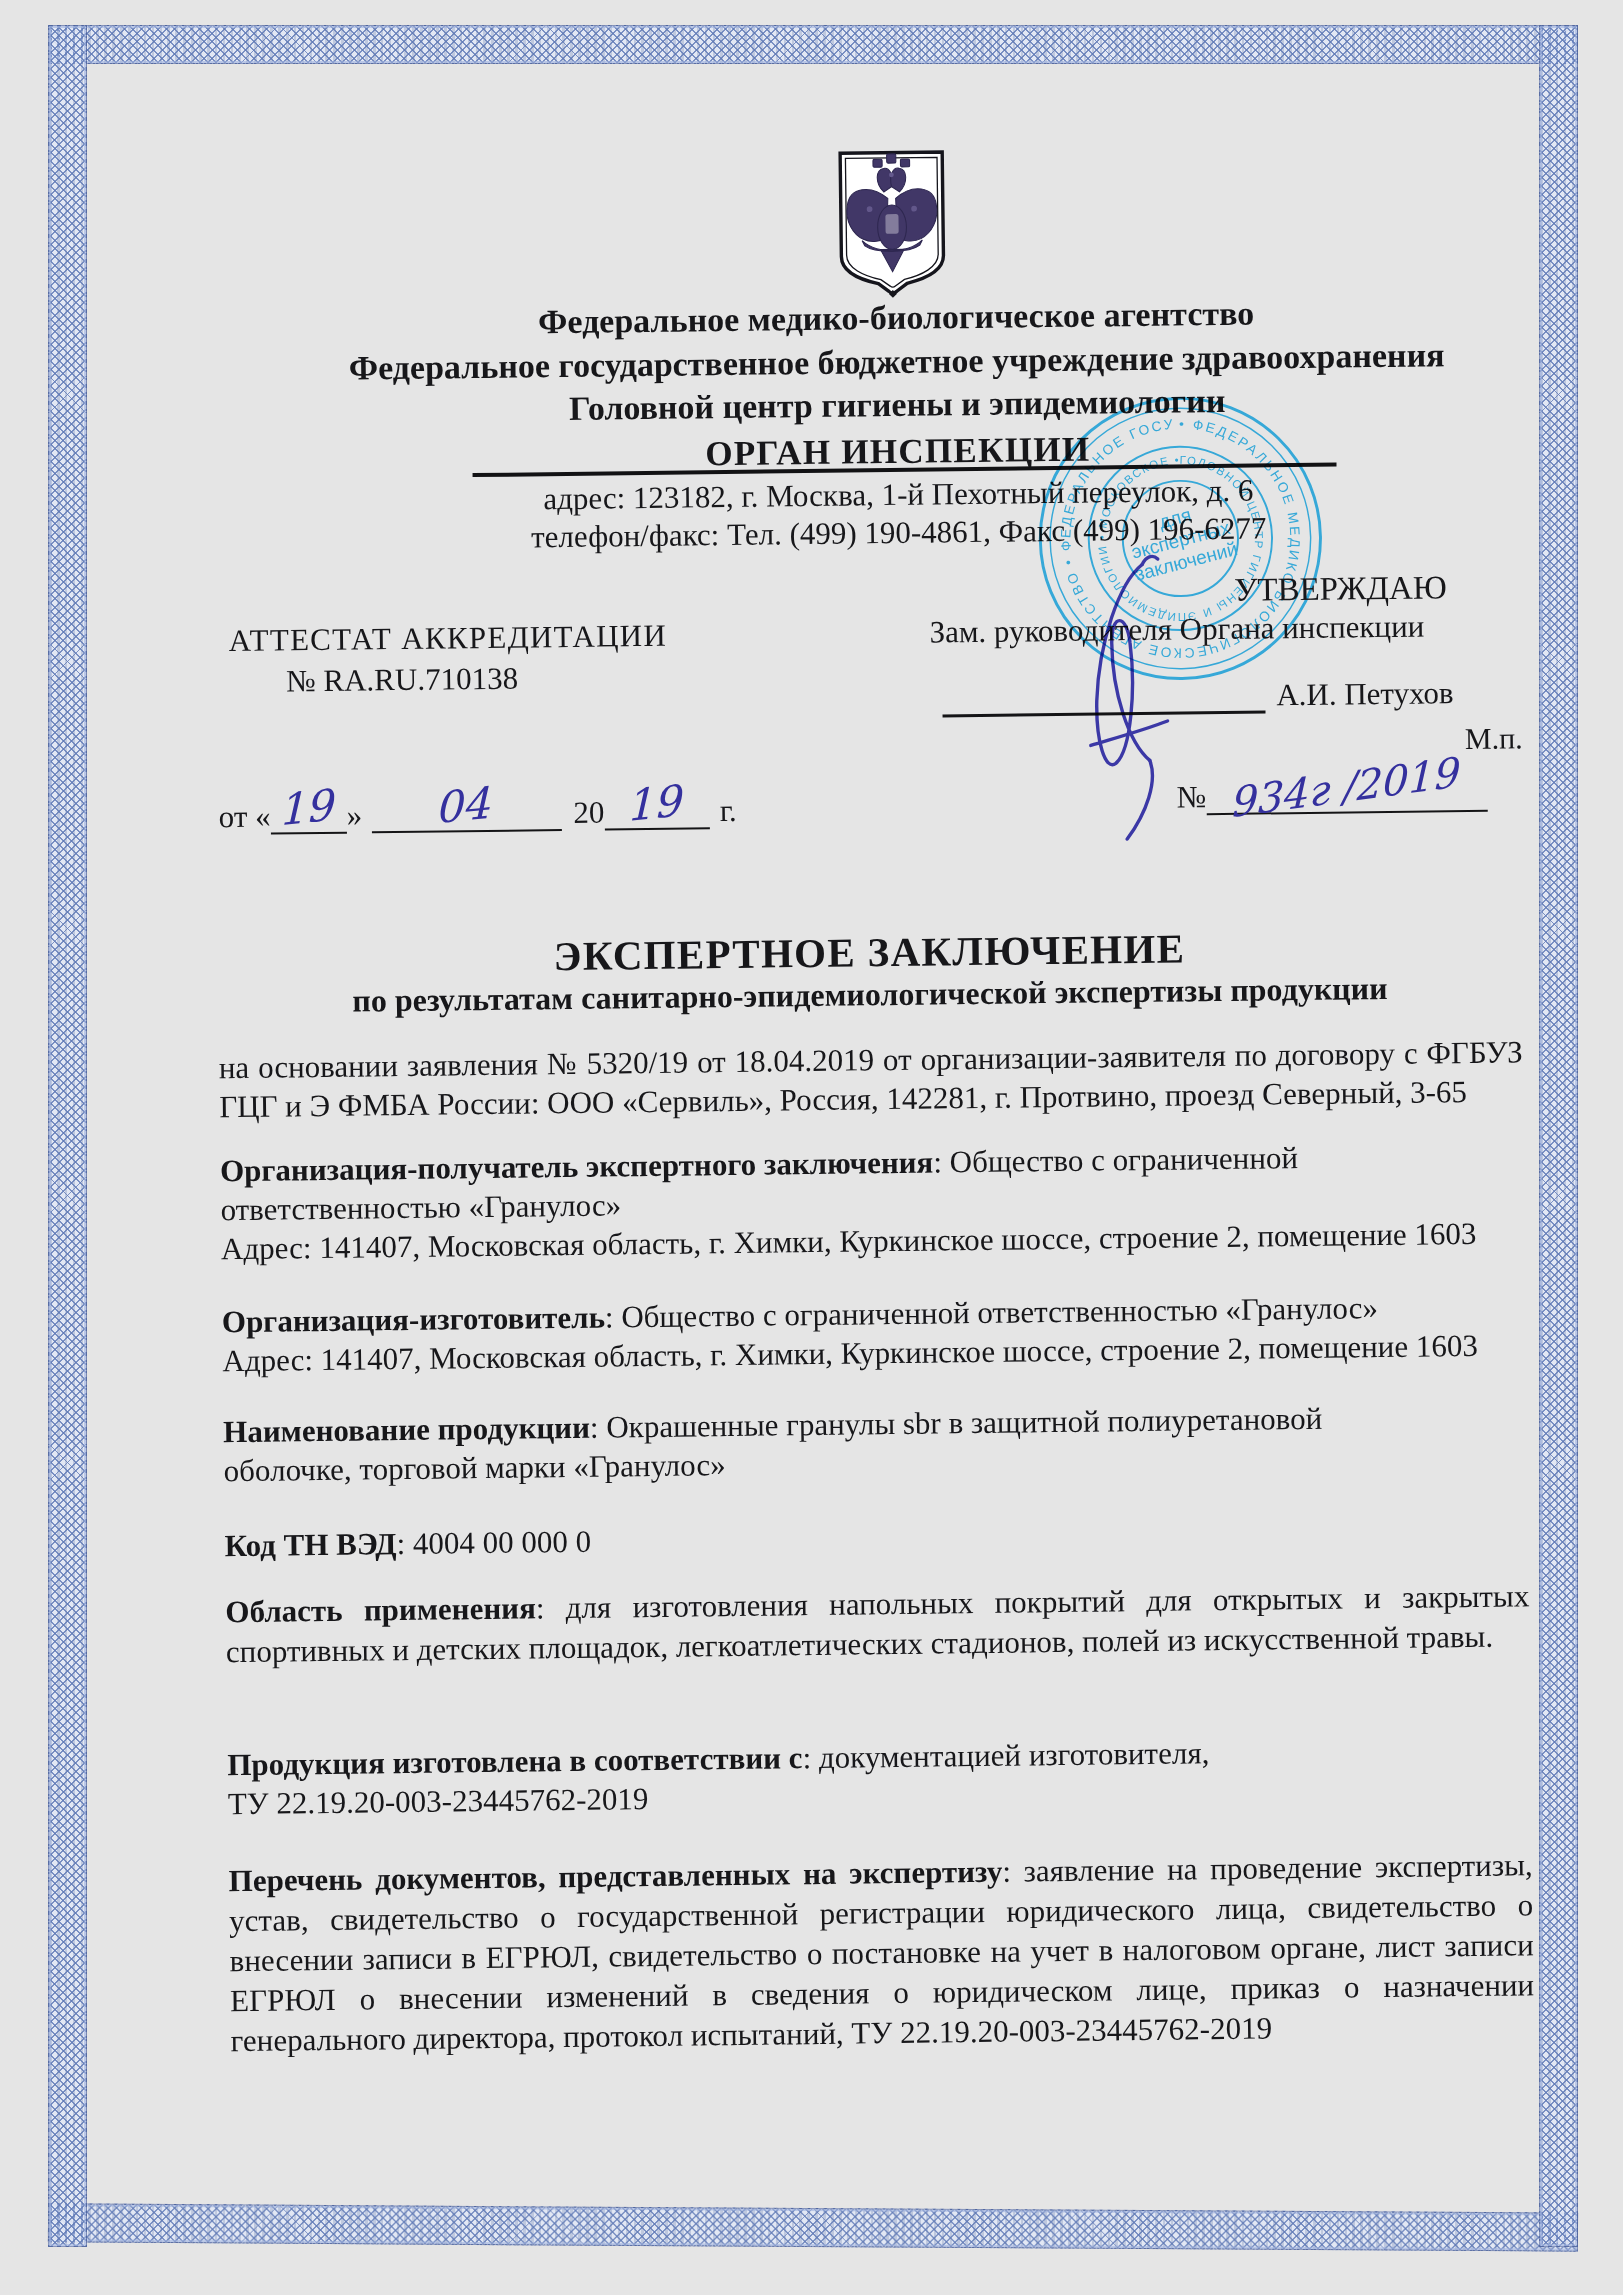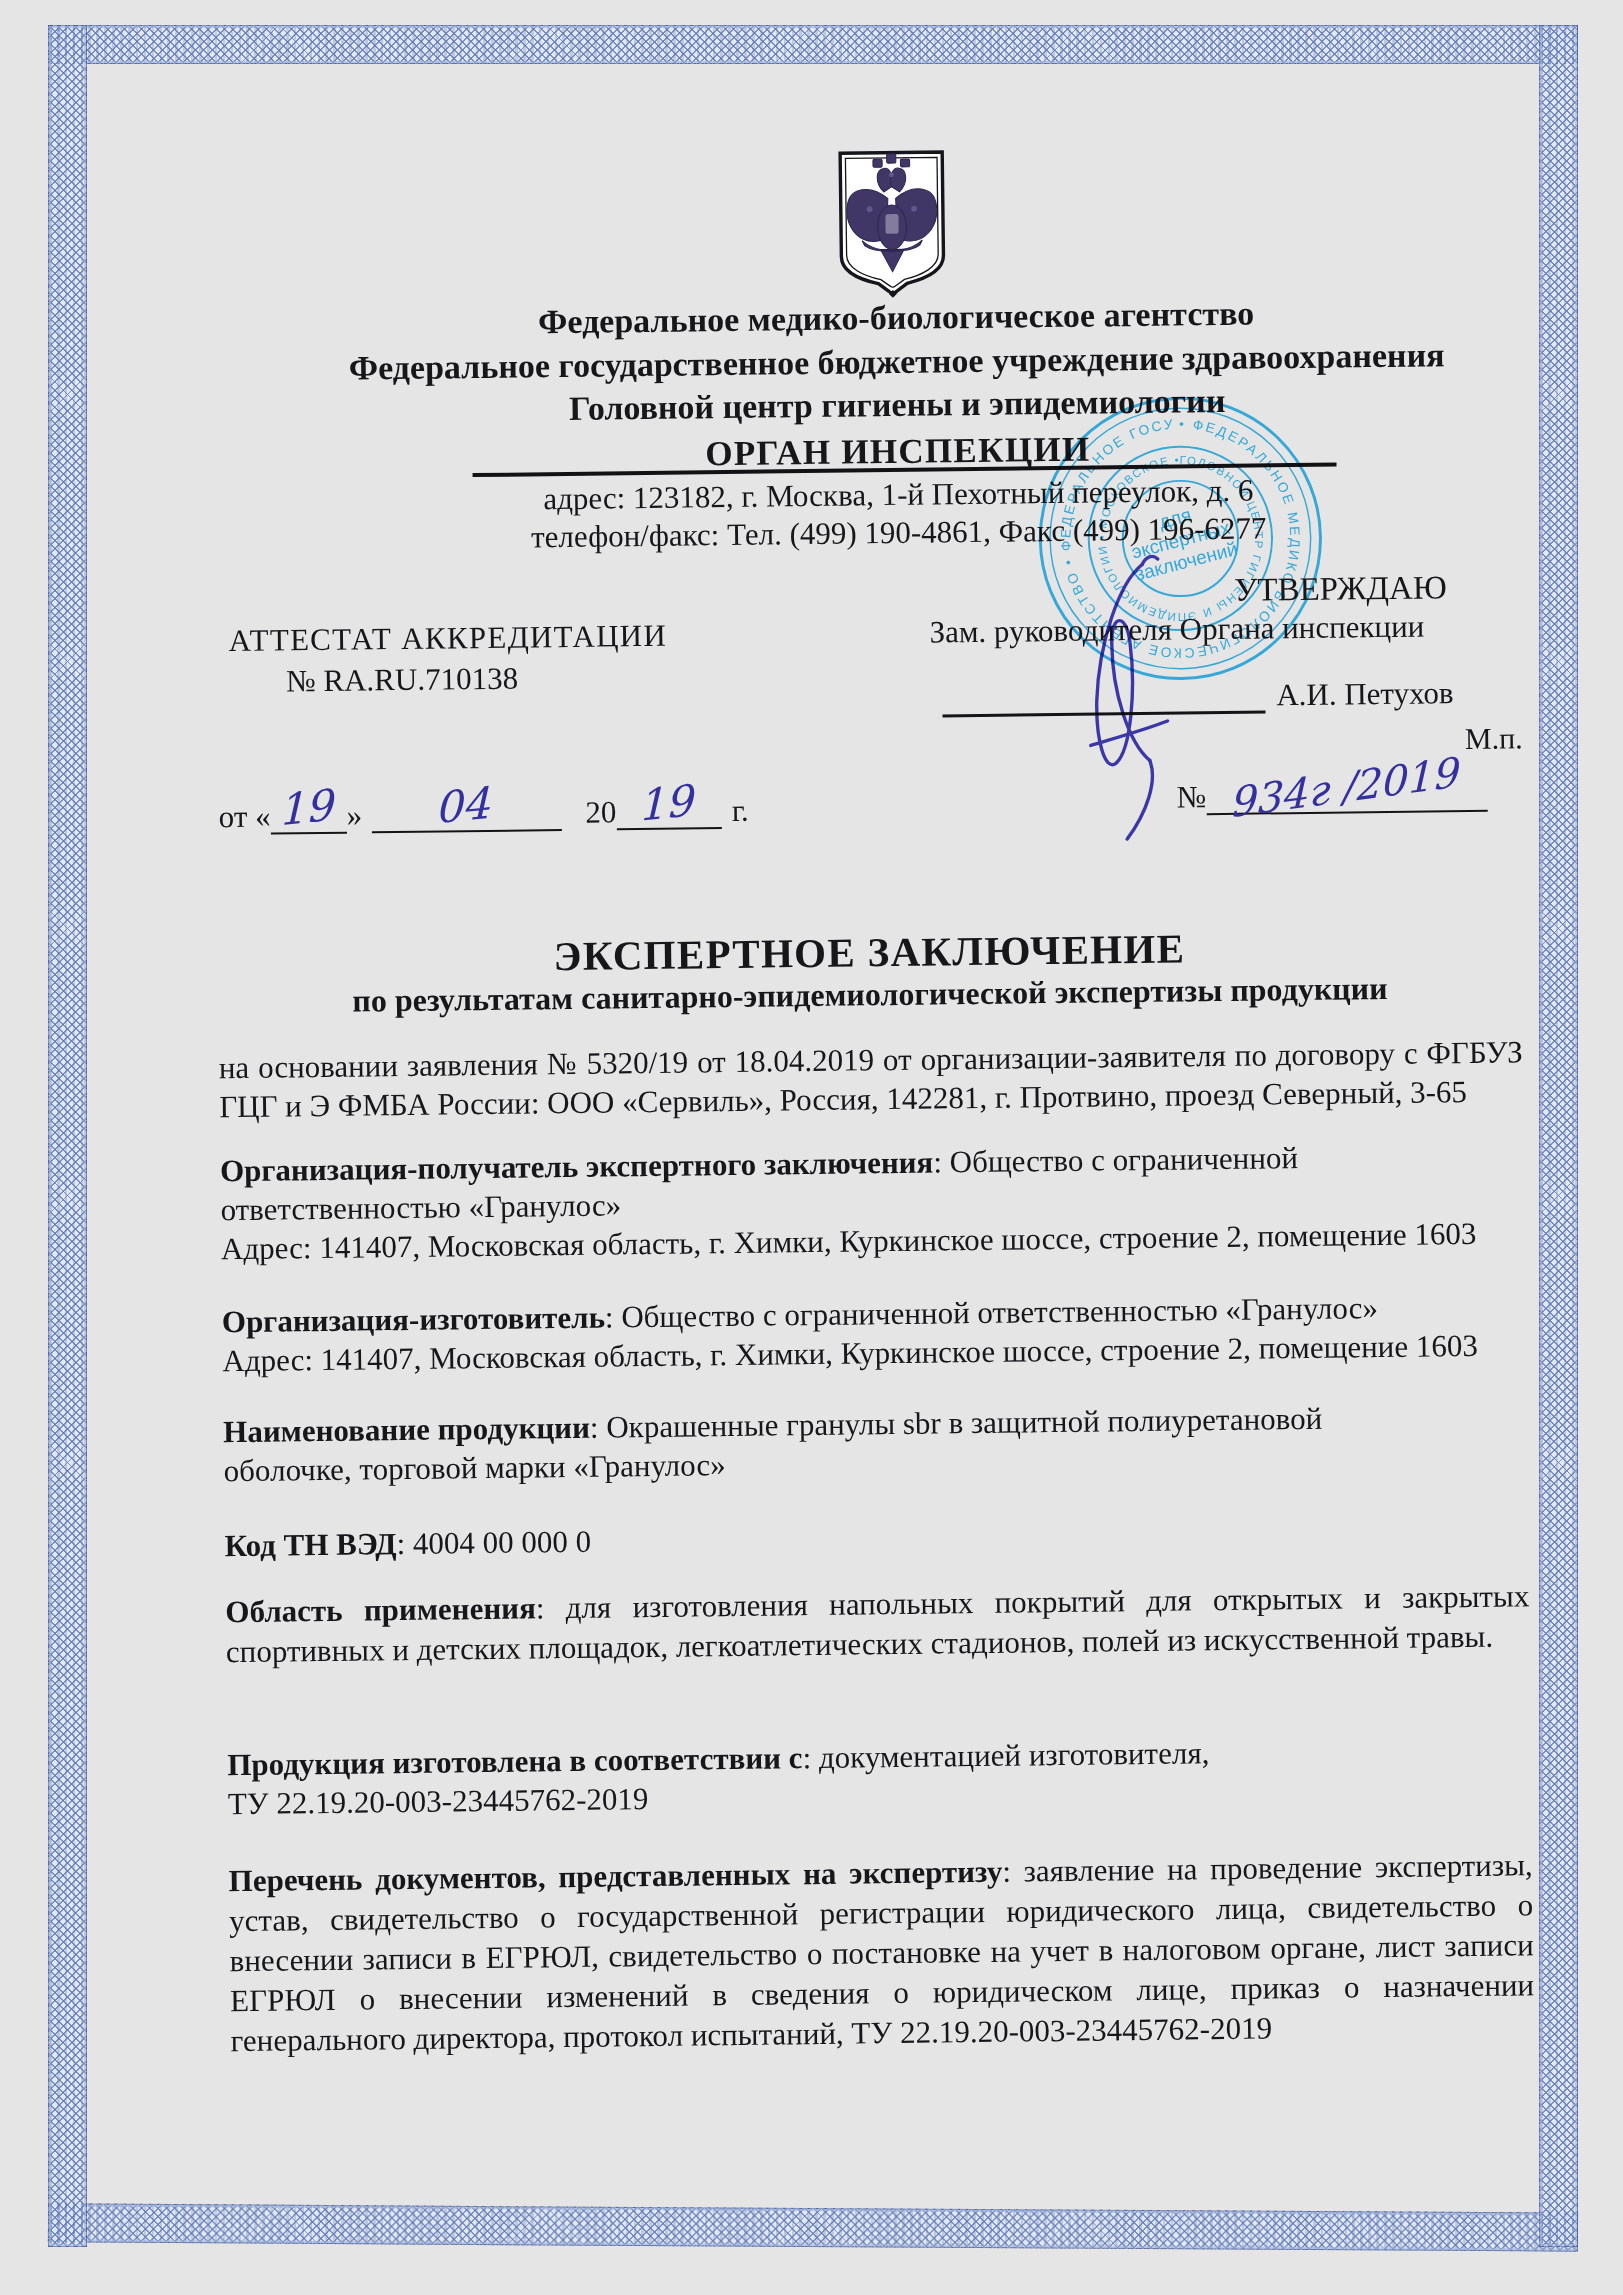--- a/index.html
+++ b/index.html
@@ -139,21 +139,21 @@
     </svg>
 
     <div class="abs serif48 nowrap" style="left:232px;top:615px;letter-spacing:1.3px;">АТТЕСТАТ АККРЕДИТАЦИИ</div>
     <div class="abs serif48 nowrap" style="left:289px;top:656px;">№ RA.RU.710138</div>
 
     <div class="abs date-row" style="left:220px;top:776px;">
       <span>от «</span>
       <span class="seg" style="width:76px;"><span class="hw" style="font-size:43px;">19</span></span>
       <span>»</span>
       <span class="seg" style="width:190px;margin-left:9.2px;"><span class="hw" style="font-size:43px;">04</span></span>
-      <span style="margin-left:24px;">20</span>
+      <span style="margin-left:12px;">20</span>
       <span class="seg" style="width:105px;"><span class="hw" style="font-size:43px;">19</span></span>
       <span style="margin-left:10.5px;">г.</span>
     </div>
 
     <div class="abs date-row" style="left:1178px;top:770px;">
       <span>№</span>
       <span class="seg" style="width:281px;"><span class="hw" style="font-size:41px;transform:rotate(-7deg) skewX(-10deg);">934г /2019</span></span>
     </div>
 
     <div class="abs body-col ctr doc-title" style="top:929px;">ЭКСПЕРТНОЕ ЗАКЛЮЧЕНИЕ</div>

